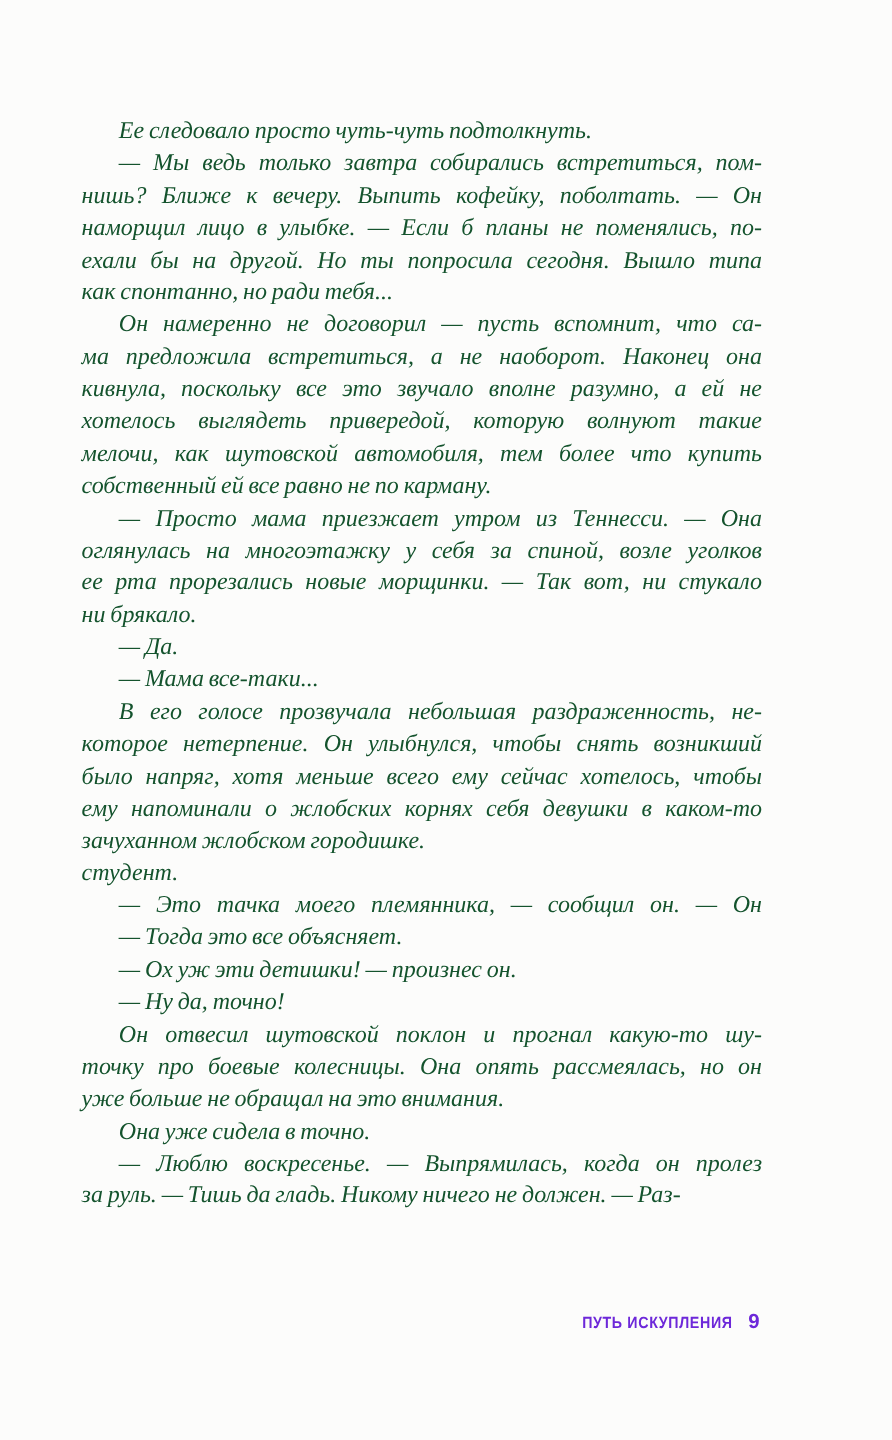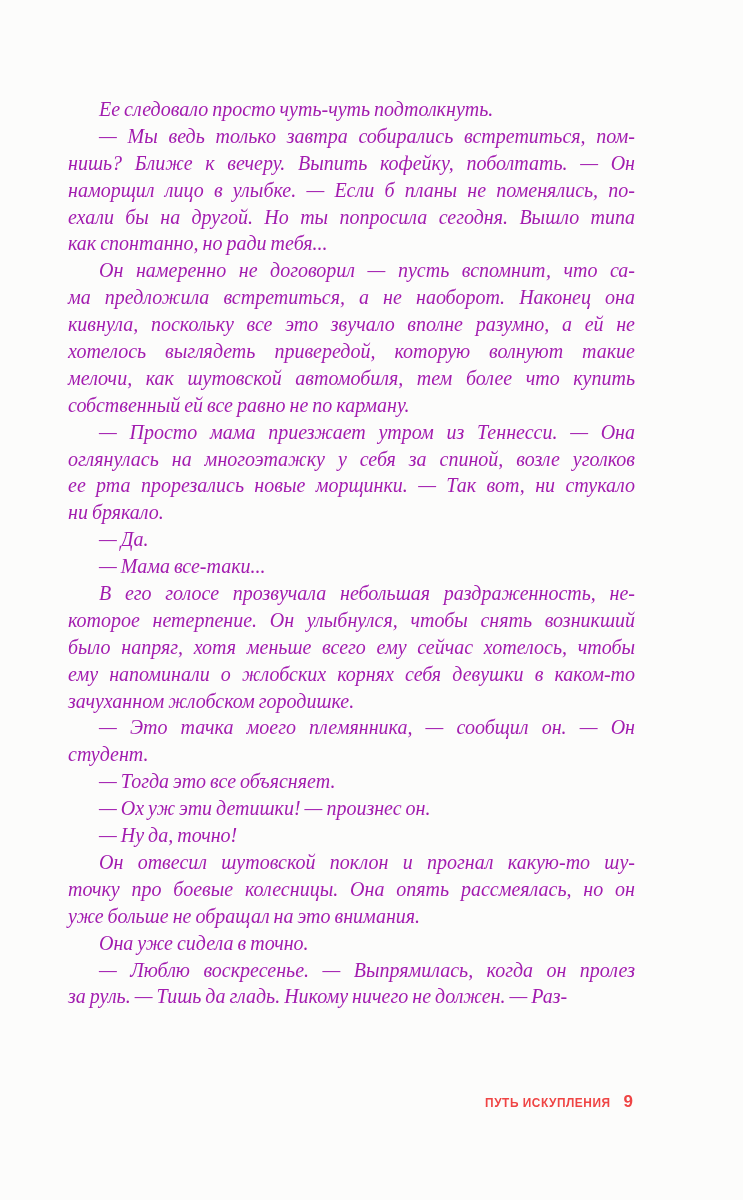--- a/index.html
+++ b/index.html
@@ -13,21 +13,21 @@
     height: 1200px;
     background: #fcfcfb;
     overflow: hidden;
     font-family: "Liberation Serif", serif;
   }
   .text-block {
     position: absolute;
     left: 68px;
     top: 96px;
     width: 567px;
-    color: #a21caf;
+    color: #14532d;
     font-style: italic;
     font-size: 20px;
     line-height: 26.9px;
   }
   .ln {
     white-space: normal;
     text-align: justify;
     text-align-last: justify;
     word-spacing: -1px;
     height: 26.9px;
@@ -40,21 +40,21 @@
   .ln.first {
     padding-left: 31px;
   }
   .footer {
     position: absolute;
     top: 1092px;
     right: 110px;
     display: flex;
     align-items: baseline;
     font-family: "Liberation Sans", sans-serif;
-    color: #ef4444;
+    color: #6d28d9;
     text-align: right;
   }
   .footer .title {
     font-size: 13.5px;
     font-weight: bold;
     letter-spacing: 0.6px;
     transform: scaleX(0.88);
     transform-origin: 100% 50%;
   }
   .footer .pagenum {
@@ -100,22 +100,22 @@
         <div class="ln first last">— Мама все-таки...</div>
       </div>
       <div>
         <div class="ln first">В его голосе прозвучала небольшая раздраженность, не-</div>
         <div class="ln">которое нетерпение. Он улыбнулся, чтобы снять возникший</div>
         <div class="ln">было напряг, хотя меньше всего ему сейчас хотелось, чтобы</div>
         <div class="ln">ему напоминали о жлобских корнях себя девушки в каком-то</div>
         <div class="ln last">зачуханном жлобском городишке.</div>
       </div>
       <div>
+        <div class="ln last">студент.</div>
         <div class="ln first">— Это тачка моего племянника, — сообщил он. — Он</div>
-        <div class="ln last">студент.</div>
       </div>
       <div>
         <div class="ln first last">— Тогда это все объясняет.</div>
       </div>
       <div>
         <div class="ln first last">— Ох уж эти детишки! — произнес он.</div>
       </div>
       <div>
         <div class="ln first last">— Ну да, точно!</div>
       </div>

